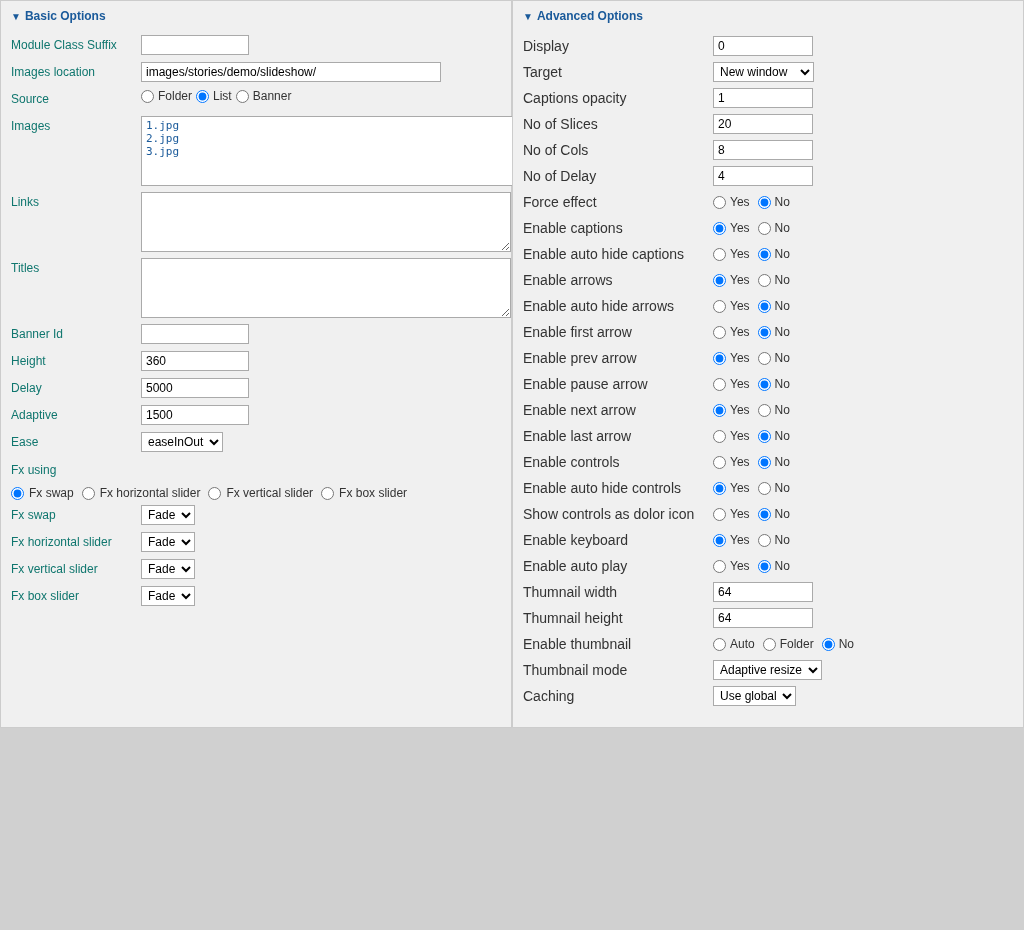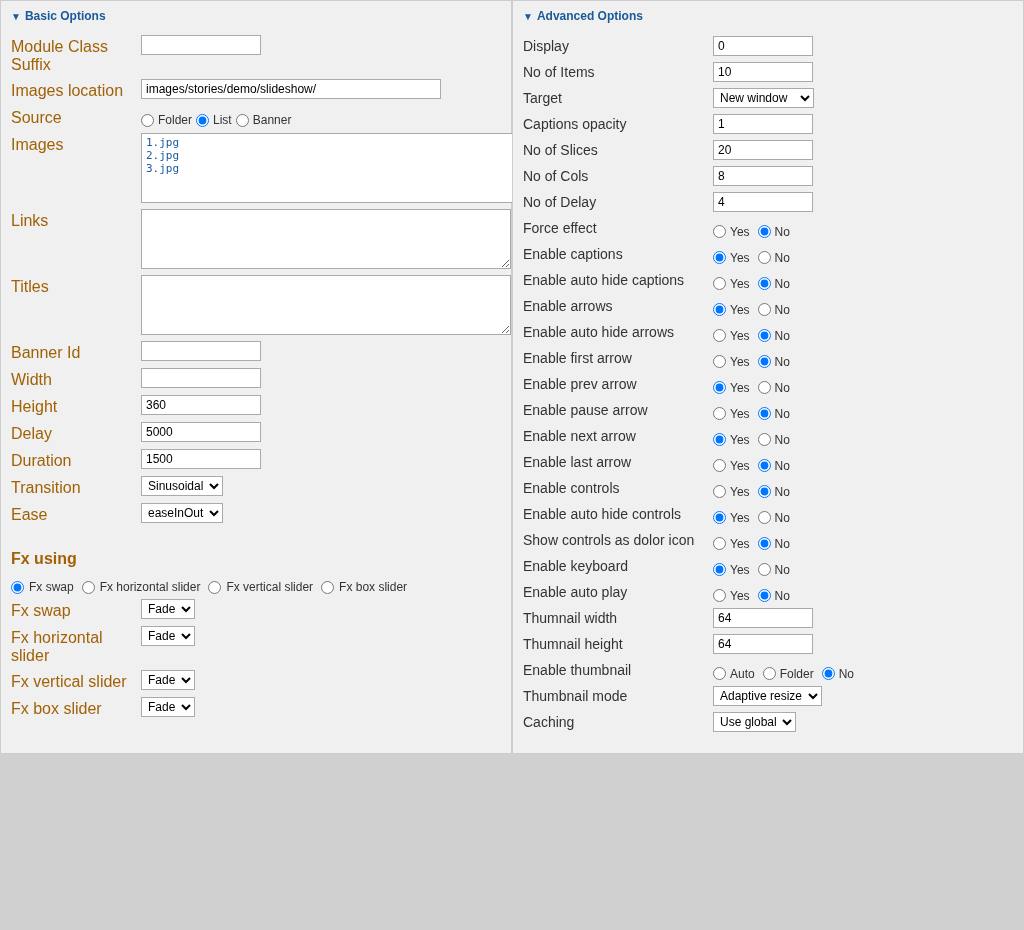--- a/index.html
+++ b/index.html
@@ -38,22 +38,22 @@
     .form-row {
       display: flex;
       align-items: flex-start;
       margin-bottom: 5px;
       min-height: 22px;
     }
     .form-label {
       width: 130px;
       min-width: 130px;
       padding-top: 3px;
-      font-size: 16px;
-      color: #a16207;
+      font-size: 12px;
+      color: #0f766e;
     }
     .form-control-area {
       flex: 1;
       display: flex;
       align-items: center;
       flex-wrap: wrap;
       gap: 4px;
     }
     input[type="text"] {
       border: 1px solid #aaa;
@@ -78,21 +78,20 @@
       background: #fff;
       font-size: 12px;
       height: 20px;
       padding: 1px 2px;
     }
     .radio-label {
       display: flex;
       align-items: center;
       gap: 2px;
       cursor: pointer;
-      margin-top: 7px;
     }
     .images-textarea {
       width: 384px;
       height: 70px;
       color: #1a5a9a;
     }
     .links-textarea {
       width: 370px;
       height: 60px;
     }
@@ -101,21 +100,21 @@
       height: 60px;
     }
     .desc-textarea {
       width: 365px;
       height: 65px;
     }
     .path-input {
       width: 300px;
     }
     .medium-input {
-      width: 120px;
+      width: 108px;
     }
     
     .adv-form-row {
       display: flex;
       align-items: center;
       margin-bottom: 4px;
       min-height: 22px;
     }
     .adv-label {
       width: 190px;
@@ -215,67 +214,53 @@
     </div>
 
 
     <div class="form-row">
       <div class="form-label">Banner Id</div>
       <div class="form-control-area">
         <input type="text" class="medium-input" value="" style="">
       </div>
     </div>
 
-    <div class="form-row">
-      <div class="form-label">Width</div>
-      <div class="form-control-area">
-        <input type="text" class="medium-input" value="" style="">
-      </div>
-    </div>
 
     <div class="form-row">
       <div class="form-label">Height</div>
       <div class="form-control-area">
         <input type="text" class="medium-input" value="360" style="">
       </div>
     </div>
 
     <div class="form-row">
       <div class="form-label">Delay</div>
       <div class="form-control-area">
         <input type="text" class="medium-input" value="5000" style="">
       </div>
     </div>
 
     <div class="form-row">
-      <div class="form-label">Duration</div>
+      <div class="form-label">Adaptive</div>
       <div class="form-control-area">
         <input type="text" class="medium-input" value="1500" style="">
       </div>
     </div>
 
-    <div class="form-row">
-      <div class="form-label">Transition</div>
-      <div class="form-control-area">
-        <select>
-          <option>Sinusoidal</option>
-        </select>
-      </div>
-    </div>
 
     <div class="form-row">
       <div class="form-label">Ease</div>
       <div class="form-control-area">
         <select>
           <option>easeInOut</option>
         </select>
       </div>
     </div>
 
-    <div class="form-row" style="margin-top:22px; margin-bottom:4px;font-weight:bold;">
+    <div class="form-row" style="margin-top:6px; margin-bottom:4px;">
       <div class="form-label">Fx using</div>
     </div>
     <div class="fx-row">
       <label class="fx-option radio-label">
         <input type="radio" name="fxusing" checked="" style=""> Fx swap
       </label>
       <label class="fx-option radio-label">
         <input type="radio" name="fxusing" style=""> Fx horizontal slider
       </label>
       <label class="fx-option radio-label">
@@ -330,26 +315,20 @@
       <span>Advanced Options</span>
     </div>
 
     <div class="adv-form-row">
       <div class="adv-label">Display</div>
       <div class="adv-control">
         <input type="text" class="adv-input-short" value="0" style="">
       </div>
     </div>
 
-    <div class="adv-form-row">
-      <div class="adv-label">No of Items</div>
-      <div class="adv-control">
-        <input type="text" class="adv-input-short" value="10" style="">
-      </div>
-    </div>
 
     <div class="adv-form-row">
       <div class="adv-label">Target</div>
       <div class="adv-control">
         <select>
           <option>New window</option>
           <option>Same window</option>
         </select>
       </div>
     </div>

